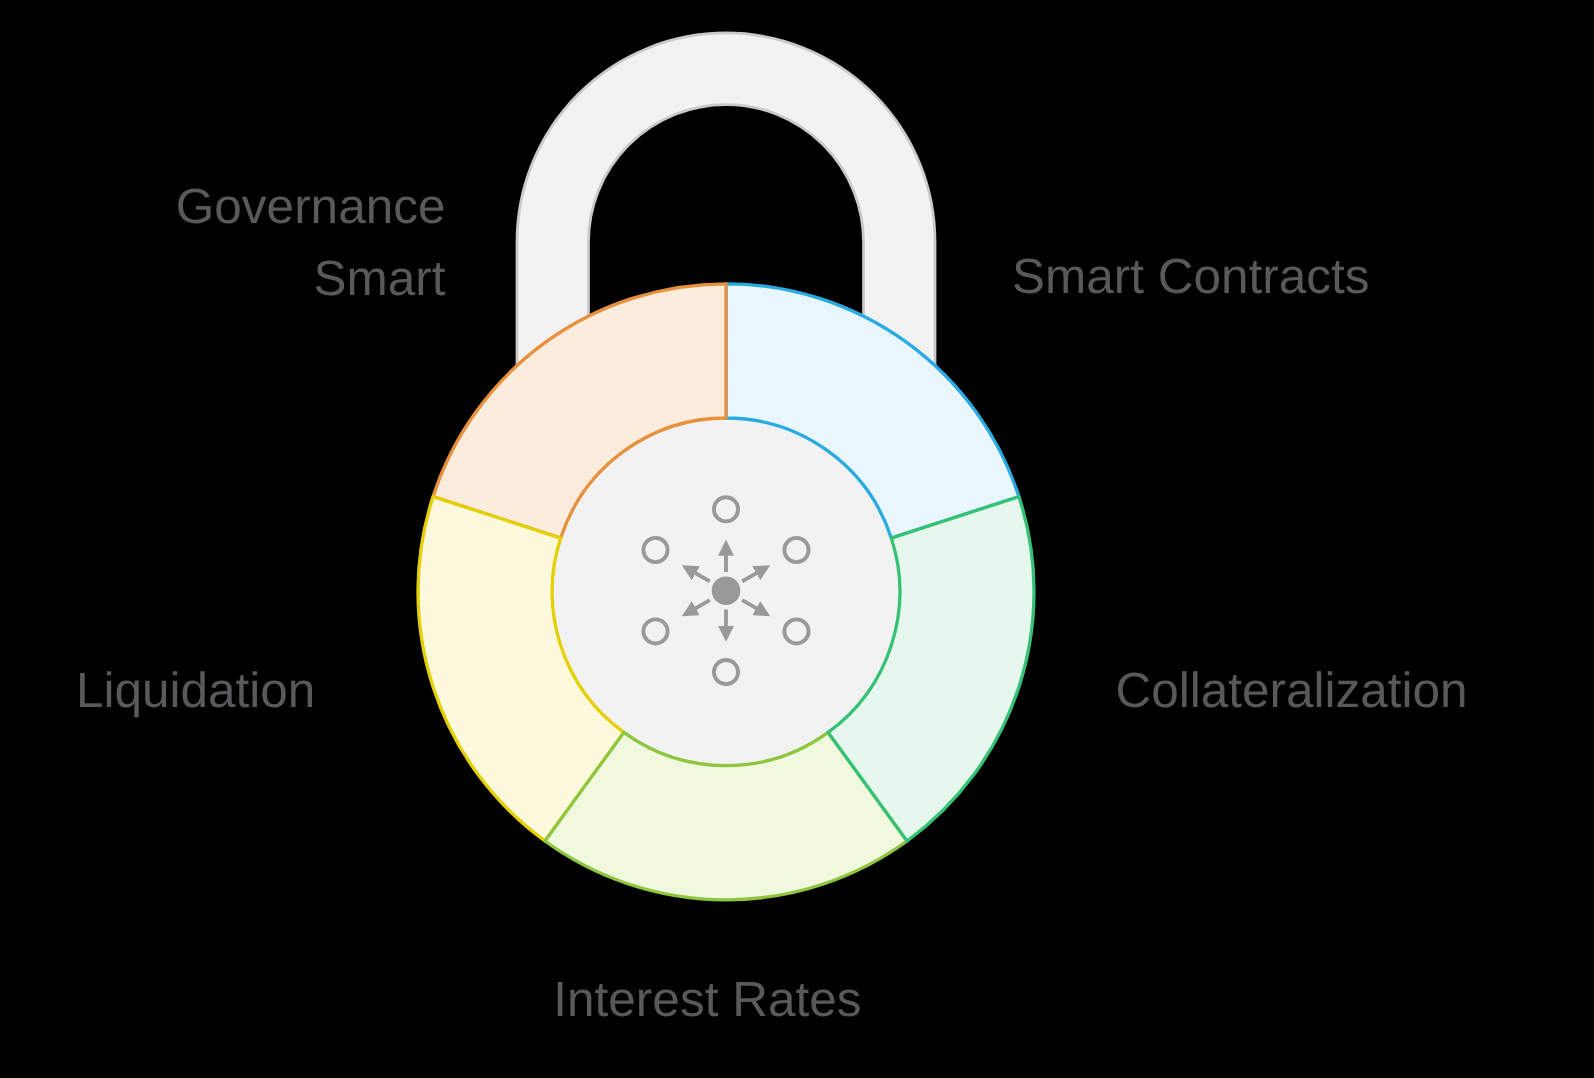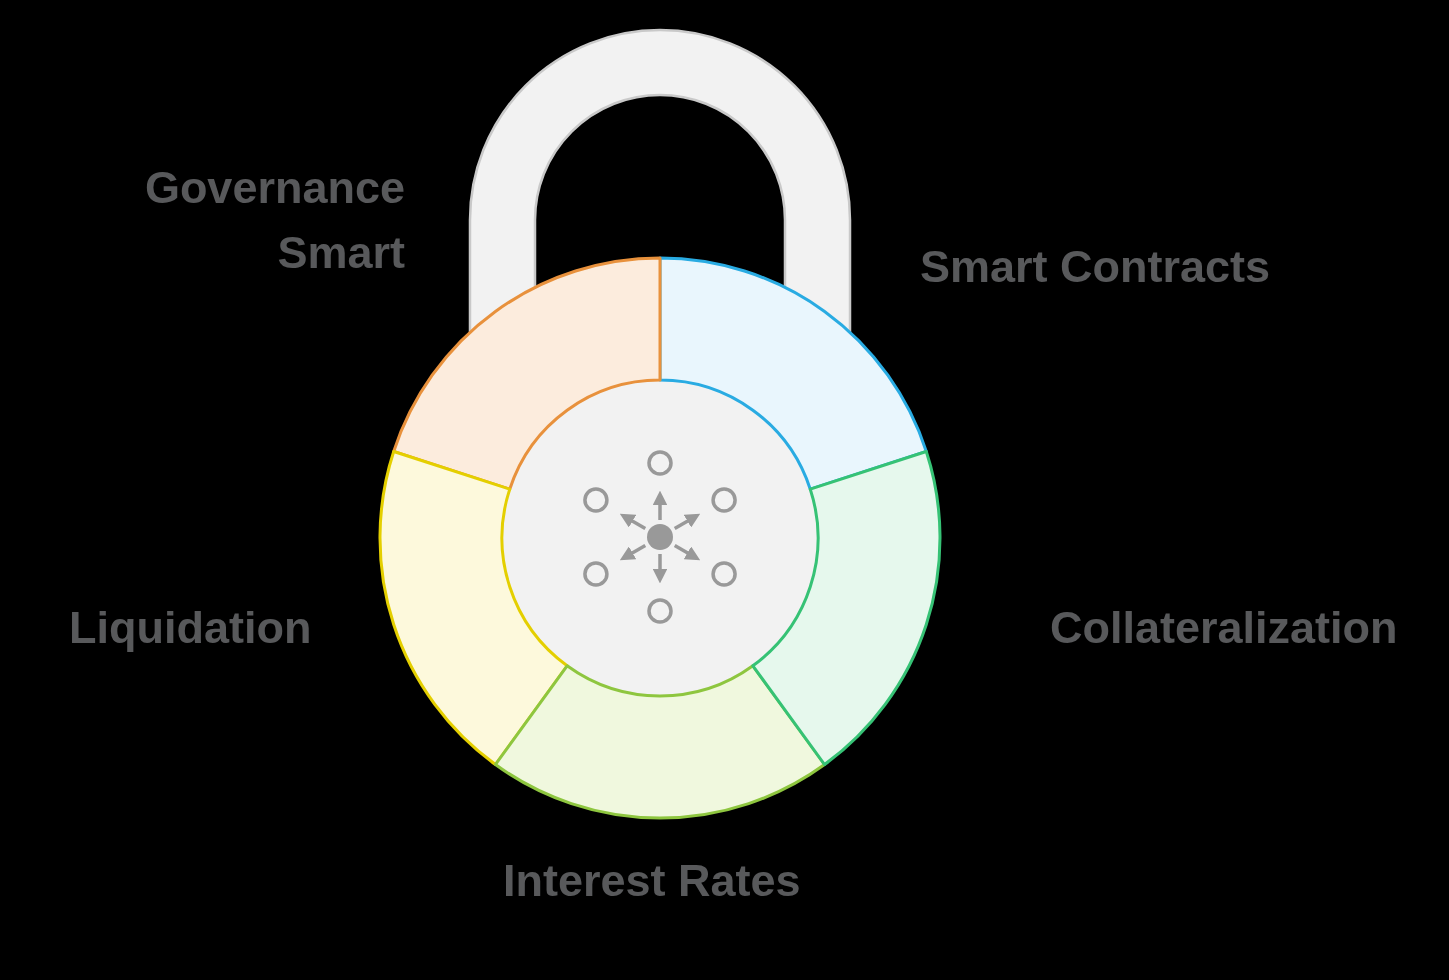--- a/index.html
+++ b/index.html
@@ -10,29 +10,29 @@
     height: 980px;
     overflow: hidden;
     font-family: "Liberation Sans", sans-serif;
     background: var(--bg-color, #000);
   }
   .stage svg { position: absolute; left: 0; top: 0; }
   .label {
     position: absolute;
     font-size: 45px;
     line-height: 1.45;
-    font-weight: 700;
+    font-weight: 400;
     color: var(--label-color, #58595b);
     white-space: nowrap;
   }
   .label-governance { right: 1044px; top: 155px; text-align: right; }
-  .label-smart     { left: 920px;  top: 234px; }
-  .label-collateral{ left: 1014px; top: 595px; margin-left: 36px; }
+  .label-smart     { left: 920px;  top: 218px; }
+  .label-collateral{ left: 1014px; top: 595px; }
   .label-liquidation{ left: 69px;  top: 595px; }
-  .label-interest  { left: 503px;  top: 848px; }
+  .label-interest  { left: 503px;  top: 876px; }
 </style>
 </head>
 <body style="background: rgb(0, 0, 0);">
 
 <div class="stage" style="--bg-color: #000000; --label-color: #58595b;">
 
   <svg width="1449" height="980" viewBox="0 0 1449 980">
     <defs>
       <marker id="arrowhead" viewBox="0 0 10 10" refX="7" refY="5" markerWidth="4.2" markerHeight="4.2" orient="auto">
         <path id="arrowhead-path" d="M0,0 L10,5 L0,10 Z" fill="#999999"></path>

